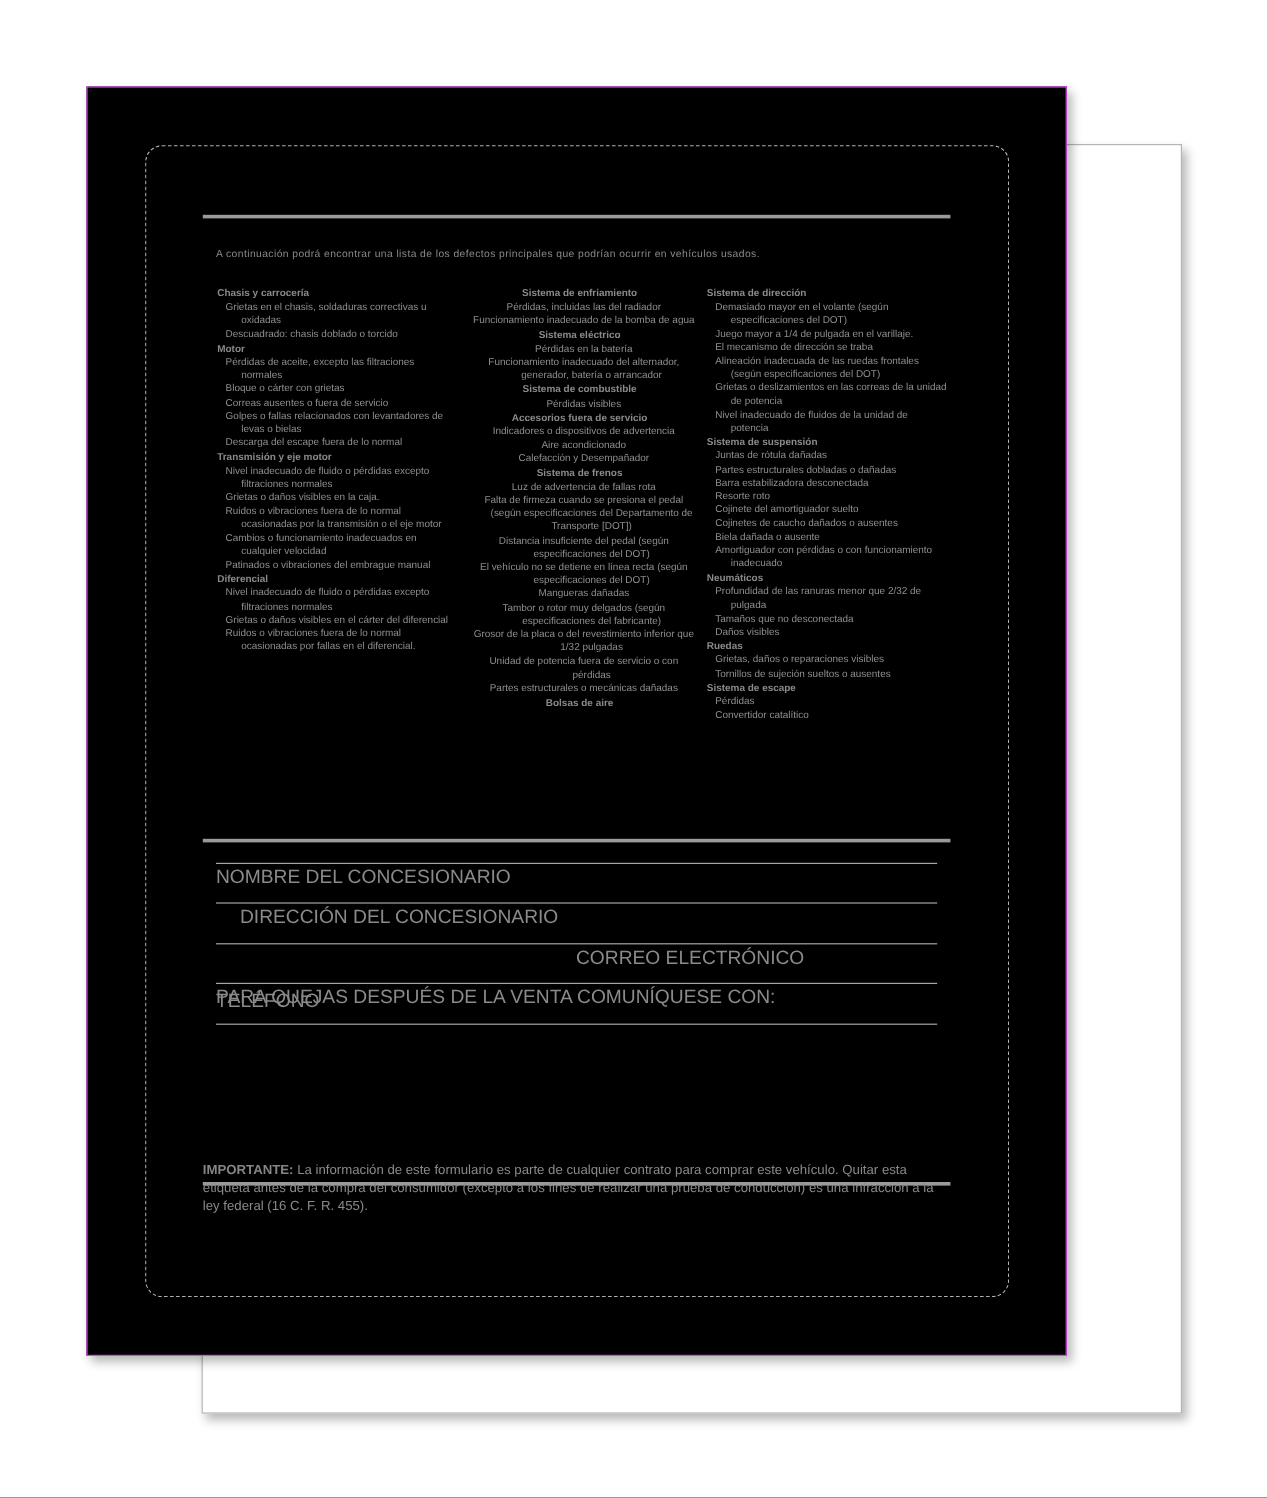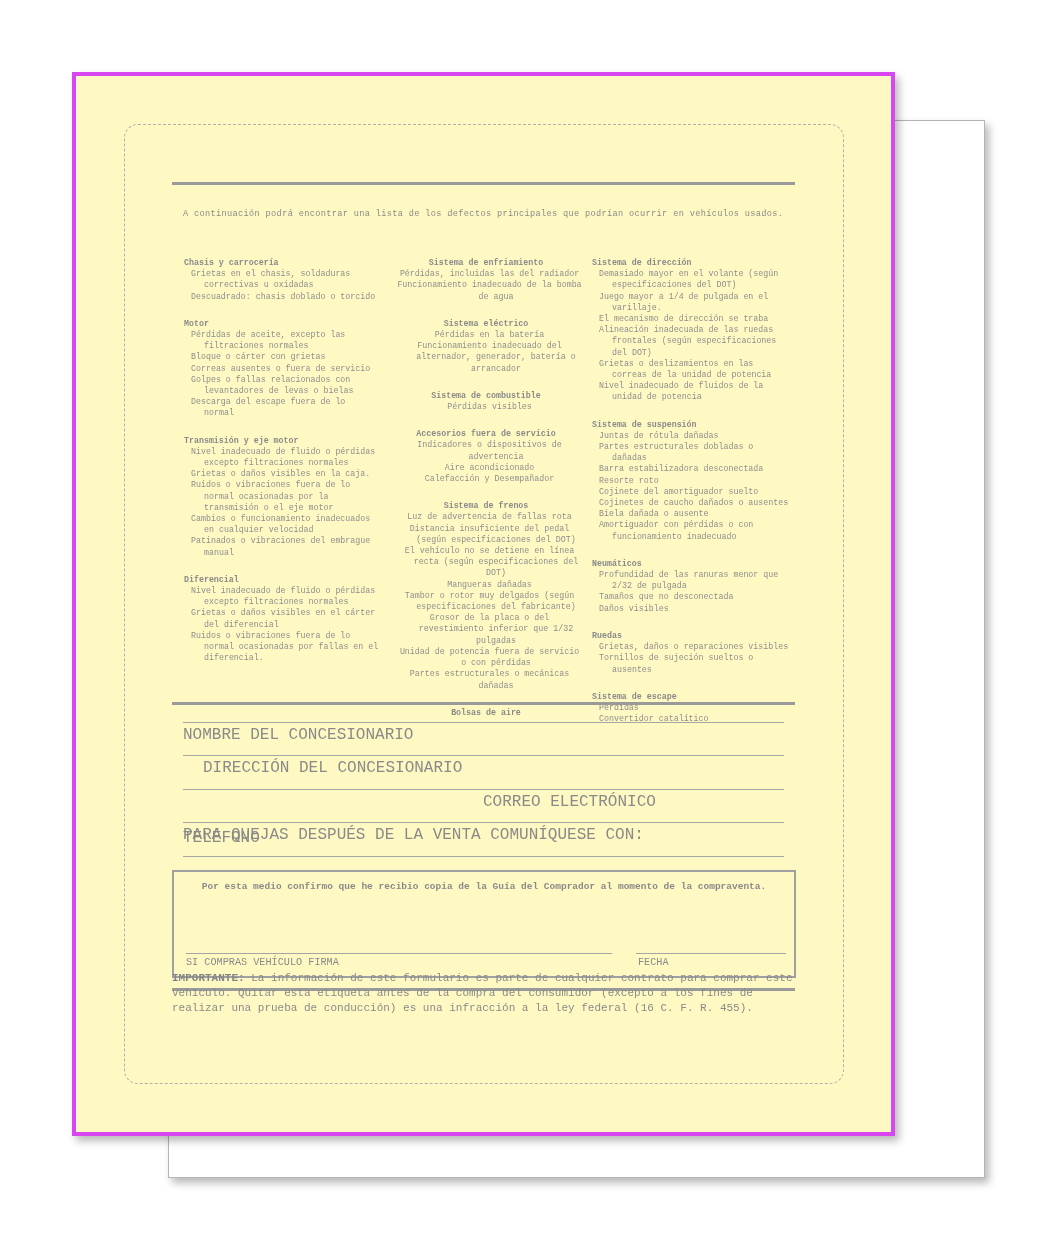--- a/index.html
+++ b/index.html
@@ -7,38 +7,37 @@
     width:1056px; height:1248px; position:relative; background:#ffffff;
     font-family:"Liberation Sans", sans-serif; color:#8a8a8a; overflow:hidden;
   }
   .page-back {
     position:absolute; left:168px; top:120px; width:815px; height:1056px;
     background:#fff; border:1px solid #b5b5b5;
     box-shadow: 4px 5px 8px rgba(0,0,0,0.28);
   }
   .page-front {
     position:absolute; left:72px; top:72px; width:815px; height:1056px;
-    background:#fef9c3; border:4px solid #d946ef;
+    background:#000000; border:1px solid #d946ef;
     box-shadow: 4px 5px 8px rgba(0,0,0,0.28);
-    font-family: Liberation Mono, monospace;
   }
   .cut-line {
     position:absolute; left:48px; top:48px; width:718px; height:958px;
     border:1px dashed #b0b0b0; border-radius:14px;
   }
   .rule-thick { position:absolute; left:96px; width:623px; height:3px; background:#9a9a9a; }
   .intro {
     position:absolute; left:107px; top:133px; font-size:8.6px; color:#8a8a8a; letter-spacing:0.35px;
   }
   .cols { position:absolute; left:108px; top:165px; width:610px; }
   .col { position:absolute; top:0; font-size:8.3px; line-height:11.2px; color:#8e8e8e; }
   .col.c1 { left:0; width:196px; }
   .col.c2 { left:204px; width:196px;text-align:center; }
   .col.c3 { left:408px; width:200px; }
-  .cat { font-weight:bold; color:#8a8a8a; margin-top:16px; }
+  .cat { font-weight:bold; color:#8a8a8a; margin-top:1px; }
   .item { padding-left:20px; text-indent:-13px; }
   .fields { position:absolute; left:107px; width:601px; }
   .field-line { position:absolute; left:0; width:601px; height:1px; background:#a5a5a5; }
   .field-label { position:absolute; font-size:16px; color:#8a8a8a;text-align:right; }
   .sig-box {
     position:absolute; left:96px; top:794px; width:620px; height:104px;
     border:2px solid #a0a0a0;
   }
   .sig-text {
     position:absolute; left:0; top:9px; width:100%; text-align:center;
@@ -94,20 +93,21 @@
         <div class="item">Pérdidas en la batería</div>
         <div class="item">Funcionamiento inadecuado del alternador, generador, batería o arrancador</div>
         <div class="cat">Sistema de combustible</div>
         <div class="item">Pérdidas visibles</div>
         <div class="cat">Accesorios fuera de servicio</div>
         <div class="item">Indicadores o dispositivos de advertencia</div>
         <div class="item">Aire acondicionado</div>
         <div class="item">Calefacción y Desempañador</div>
         <div class="cat">Sistema de frenos</div>
         <div class="item">Luz de advertencia de fallas rota</div>
+        <div class="item">Falta de firmeza cuando se presiona el pedal (según especificaciones del Departamento de Transporte [DOT])</div>
         <div class="item">Distancia insuficiente del pedal (según especificaciones del DOT)</div>
         <div class="item">El vehículo no se detiene en línea recta (según especificaciones del DOT)</div>
         <div class="item">Mangueras dañadas</div>
         <div class="item">Tambor o rotor muy delgados (según especificaciones del fabricante)</div>
         <div class="item">Grosor de la placa o del revestimiento inferior que 1/32 pulgadas</div>
         <div class="item">Unidad de potencia fuera de servicio o con pérdidas</div>
         <div class="item">Partes estructurales o mecánicas dañadas</div>
         <div class="cat">Bolsas de aire</div>
       </div>
     <div class="col c3">
@@ -148,26 +148,19 @@
     <div class="field-line" style="top:33px;"></div>
     <div class="field-label" style="left:0; top:37px;margin-left:20px;">DIRECCIÓN DEL CONCESIONARIO</div>
     <div class="field-line" style="top:67px;"></div>
     <div class="field-label" style="left:0; top:71px;margin-top:36px;">TELÉFONO</div>
     <div class="field-label" style="left:300px; top:71px;">CORREO ELECTRÓNICO</div>
     <div class="field-line" style="top:100px;"></div>
     <div class="field-label" style="left:0; top:104px;">PARA QUEJAS DESPUÉS DE LA VENTA COMUNÍQUESE CON:</div>
     <div class="field-line" style="top:134px;"></div>
   </div>
 
-  <div class="sig-box">
-    <div class="sig-text">Por esta medio confirmo que he recibio copia de la Guía del Comprador al momento de la compraventa.</div>
-    <div class="sig-line" style="left:12px; width:426px;"></div>
-    <div class="sig-label" style="left:12px;">SI COMPRAS VEHÍCULO FIRMA</div>
-    <div class="sig-line" style="left:462px; width:150px;"></div>
-    <div class="sig-label" style="left:464px;">FECHA</div>
-  </div>
 
   <div class="rule-thick" style="top:912px;"></div>
 
   <div class="important">
     <b>IMPORTANTE:</b><span> La información de este formulario es parte de cualquier contrato para comprar este vehículo. Quitar esta etiqueta antes de la compra del consumidor (excepto a los fines de realizar una prueba de conducción) es una infracción a la ley federal (16 C. F. R. 455).</span>
   </div>
 </div>
 
 </body></html>

